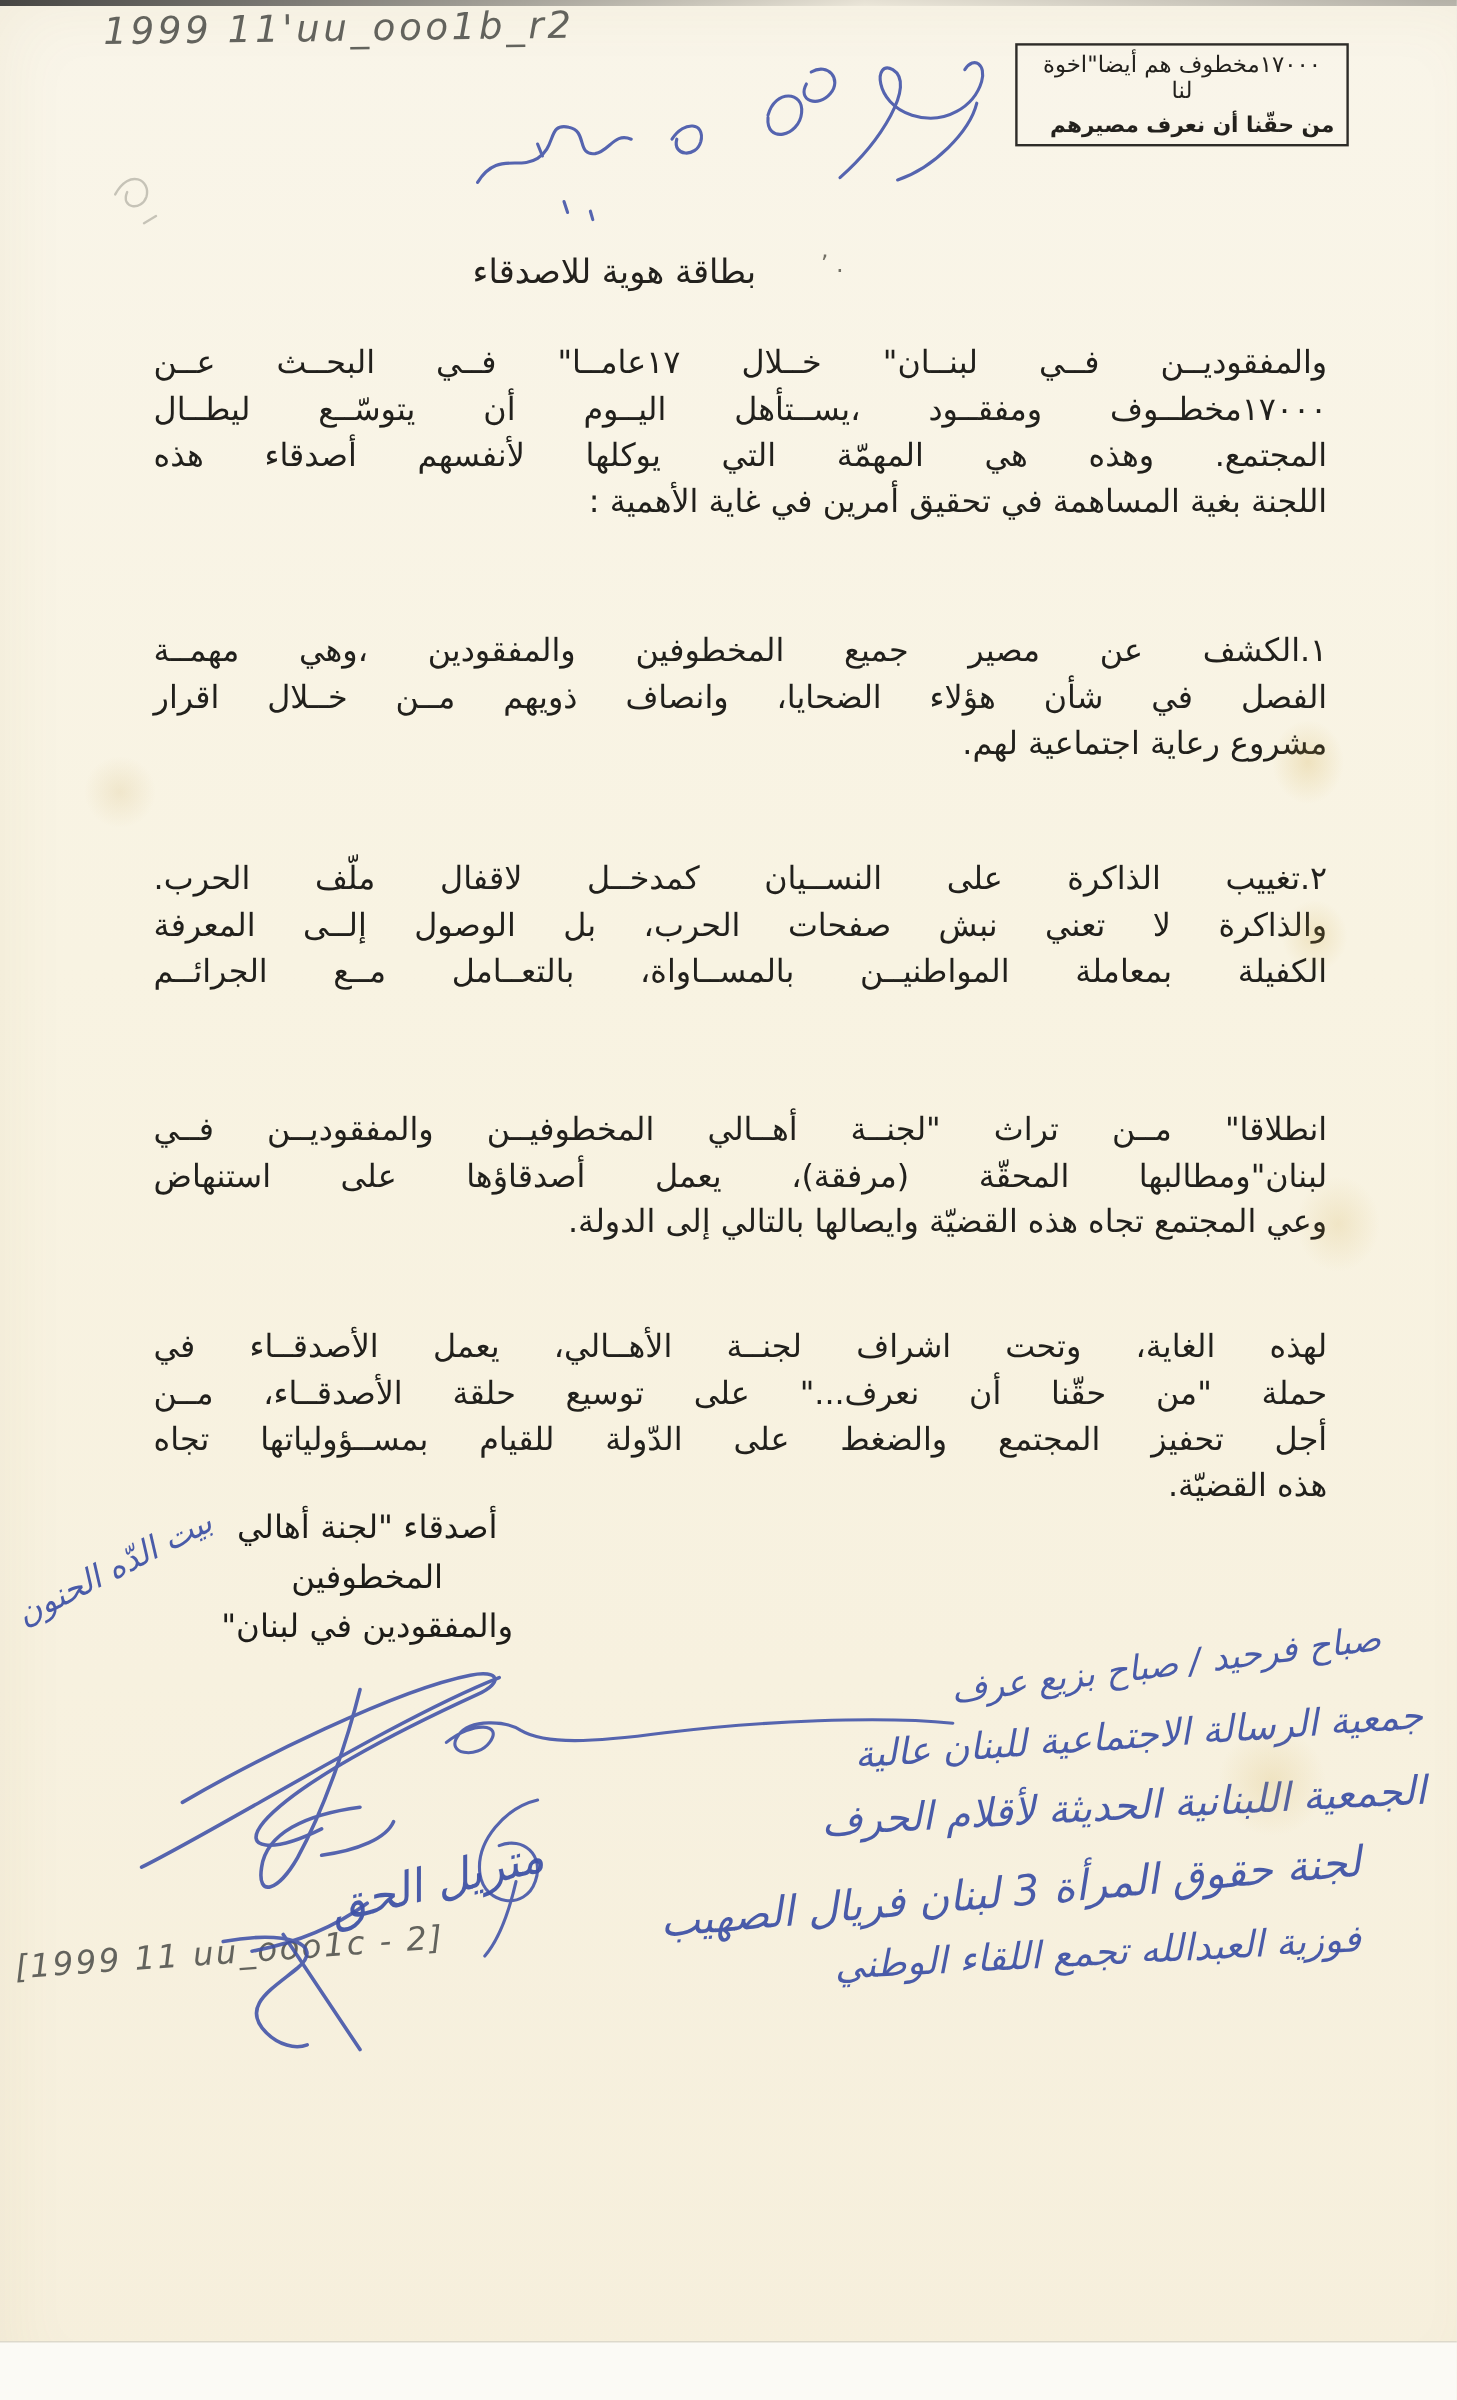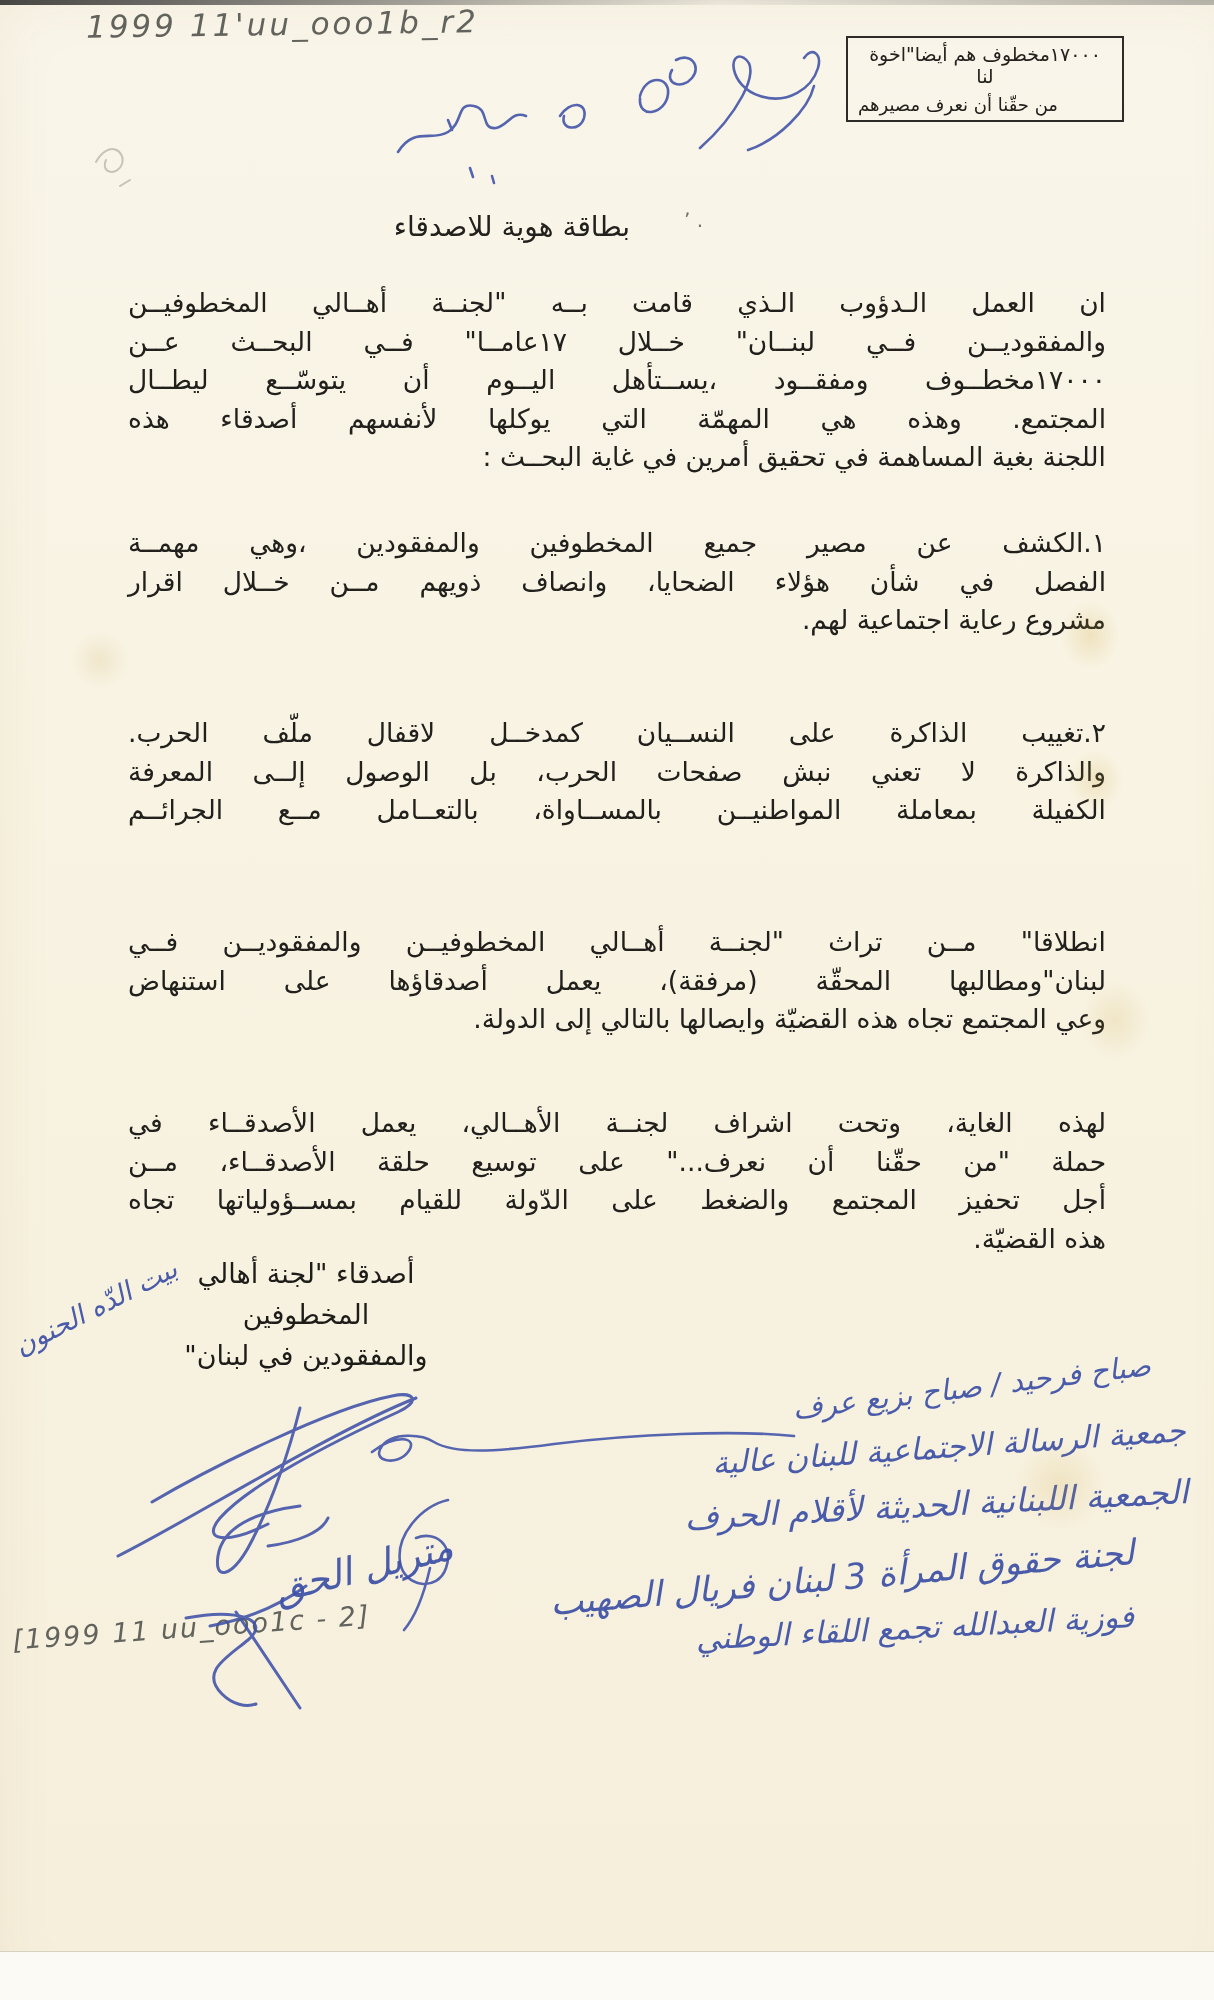--- a/index.html
+++ b/index.html
@@ -14,21 +14,21 @@
     background:linear-gradient(90deg,rgba(40,40,40,.85),rgba(40,40,40,.3) 40%,rgba(40,40,40,.05) 58%,rgba(70,70,70,.35) 96%);}
   .bottom-strip{position:absolute;left:0;top:1951px;width:100%;height:49px;
     background:#fbfaf5;border-top:1px solid #d6d2c2;}
   .pencil{position:absolute;color:#63635d;white-space:nowrap;font-style:italic;}
   .pencil-top{left:86px;top:6px;font-size:31px;letter-spacing:3px;transform:rotate(-0.8deg);}
   .pencil-bottom{left:12px;top:1612px;font-size:27px;letter-spacing:2px;transform:rotate(-4deg);}
   .stamp-box{position:absolute;left:846px;top:36px;width:278px;height:86px;border:2px solid #2e2c28;
     direction:rtl;display:flex;flex-direction:column;justify-content:center;gap:7px;
     padding:6px 10px;box-sizing:border-box;color:#23211d;background:rgba(255,255,255,.06);}
   .stamp-l1{font-size:19px;text-align:center;}
-  .stamp-l2{font-size:18px;text-align:left;}
+  .stamp-l2{font-size:18px;text-align:right;font-weight:bold;}
   .title{position:absolute;left:300px;top:194px;width:392px;margin:16px;font-size:28px;font-weight:normal;
     color:#23211d;direction:rtl;text-align:center;}
   .stray{position:absolute;left:684px;top:208px;font-size:20px;color:#3a382f;opacity:.7;}
   .para{position:absolute;left:128px;width:978px;direction:rtl;color:#21201c;
     font-size:26.5px;line-height:38.5px;}
   .ln{text-align:right;}
   .ln.full{text-align:justify;text-align-last:justify;}
   .b{font-weight:normal;}
   .sig{position:absolute;left:130px;top:1253px;width:352px;direction:rtl;text-align:center;
     color:#1d1c18;font-size:27px;line-height:41px;}
@@ -59,25 +59,24 @@
 
   <div class="stamp-box">
     <div class="stamp-l1">١٧٠٠٠مخطوف هم أيضا"اخوة لنا</div>
     <div class="stamp-l2">من حقّنا أن نعرف مصيرهم</div>
   </div>
 
   <div class="stray">٬ .</div>
   <h1 class="title">بطاقة هوية للاصدقاء</h1>
 
   <div class="para" style="top:284px">
-    <div class="ln full">ان العمل الـدؤوب الـذي قامت بــه "لجنــة أهــالي المخطوفيــن</div>
     <div class="ln full">والمفقوديــن فــي لبنــان" خــلال ١٧عامــا" فــي البحــث عــن</div>
     <div class="ln full">١٧٠٠٠مخطــوف ومفقــود ،يســتأهل اليــوم أن يتوسّــع ليطــال</div>
     <div class="ln full">المجتمع. وهذه هي  المهمّة التي  يوكلها لأنفسهم أصدقاء هذه</div>
-    <div class="ln">اللجنة بغية المساهمة في تحقيق أمرين في غاية البحــث :</div>
+    <div class="ln">اللجنة بغية المساهمة في تحقيق أمرين في غاية الأهمية :</div>
   </div>
 
   <div class="para" style="top:524px">
     <div class="ln full">١.الكشف عن مصير جميع المخطوفين والمفقودين ،وهي مهمــة</div>
     <div class="ln full">الفصل في  شأن هؤلاء الضحايا، وانصاف  ذويهم  مــن خــلال اقرار</div>
     <div class="ln">مشروع رعاية  اجتماعية لهم.</div>
   </div>
 
   <div class="para" style="top:714px">
     <div class="ln full">٢.تغييب  الذاكرة على النســيان كمدخــل لاقفال  ملّف  الحرب.</div>

